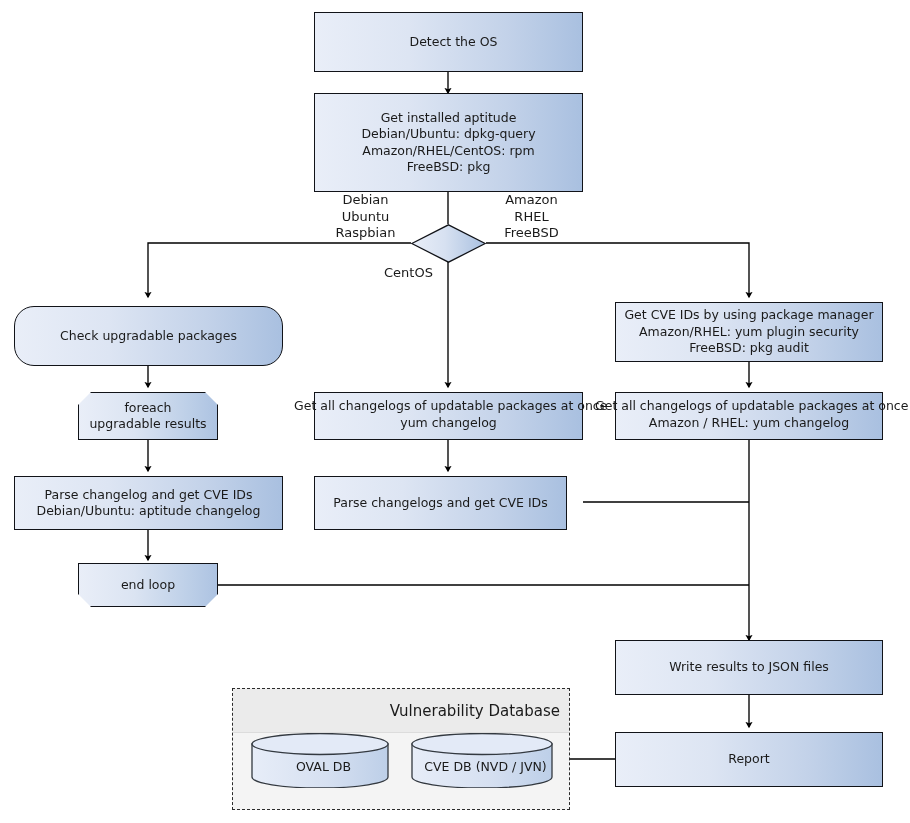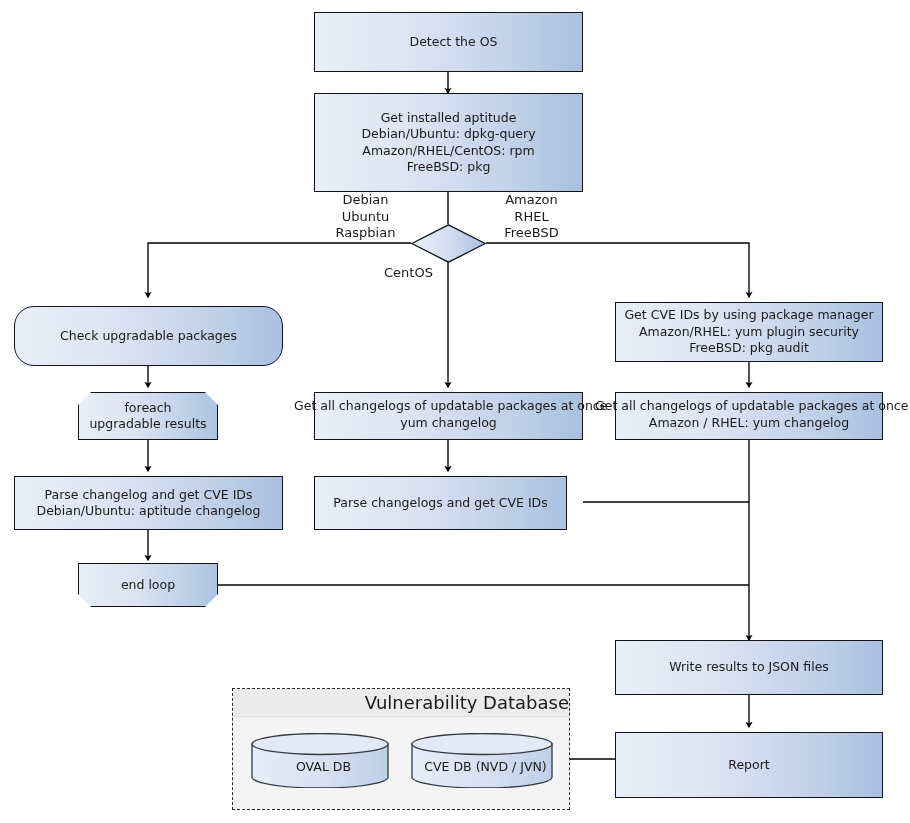--- a/index.html
+++ b/index.html
@@ -81,29 +81,29 @@
     position: absolute;
     box-sizing: border-box;
     border: 1.6px dashed #2b2b2b;
     background: #f4f4f4;
   }
   .db-group-header {
     position: absolute;
     left: 0;
     top: 0;
     right: 0;
-    height: 28px;
+    height: 44px;
     background: #ebebeb;
     border-bottom: 1px solid #dcdcdc;
     box-sizing: border-box;
     display: flex;
     align-items: center;
     justify-content: flex-end;
-    padding-right: 0;
-    font-size: 18px;
+    padding-right: 9px;
+    font-size: 15px;
     color: #1a1a1a;
   }
   .cylinder {
     position: absolute;
     box-sizing: border-box;
   }
   .cylinder svg { display: block; }
   .cyl-label {
     position: absolute;
     left: 0;
@@ -254,21 +254,21 @@
   </div>
   <div class="overflow-txt" style="left:595px; top:398px; width:308px;">
     <span>Get all changelogs of updatable packages at once</span><br>
     <span>Amazon / RHEL: yum changelog</span>
   </div>
 
   <div class="node proc" style="left:615px; top:640px; width:268px; height:55px;">
     <div class="txt"><span>Write results to JSON files</span></div>
   </div>
 
-  <div class="node proc" style="left:615px; top:732px; width:268px; height:66px;">
+  <div class="node proc" style="left:615px; top:732px; width:268px; height:55px;">
     <div class="txt"><span>Report</span></div>
   </div>
 
   <div class="db-group" style="left:232px; top:688px; width:338px; height:122px;">
     <div class="db-group-header">
       <span>Vulnerability Database</span>
     </div>
 
     <div class="cylinder" style="left:18px; top:44px; width:138px; height:55px;">
       <svg width="138" height="55" viewBox="0 0 138 55">

